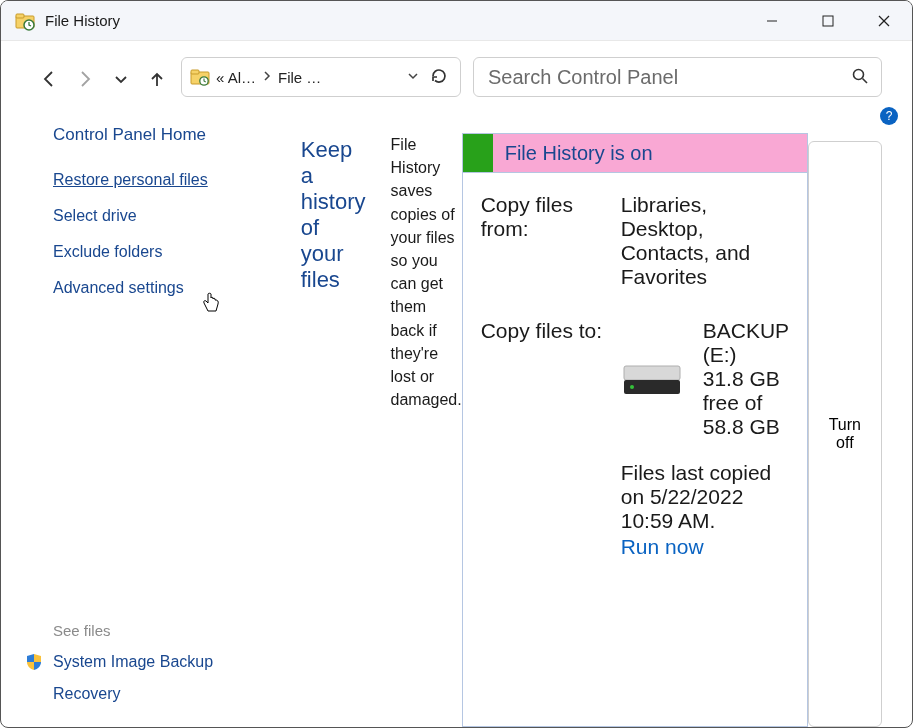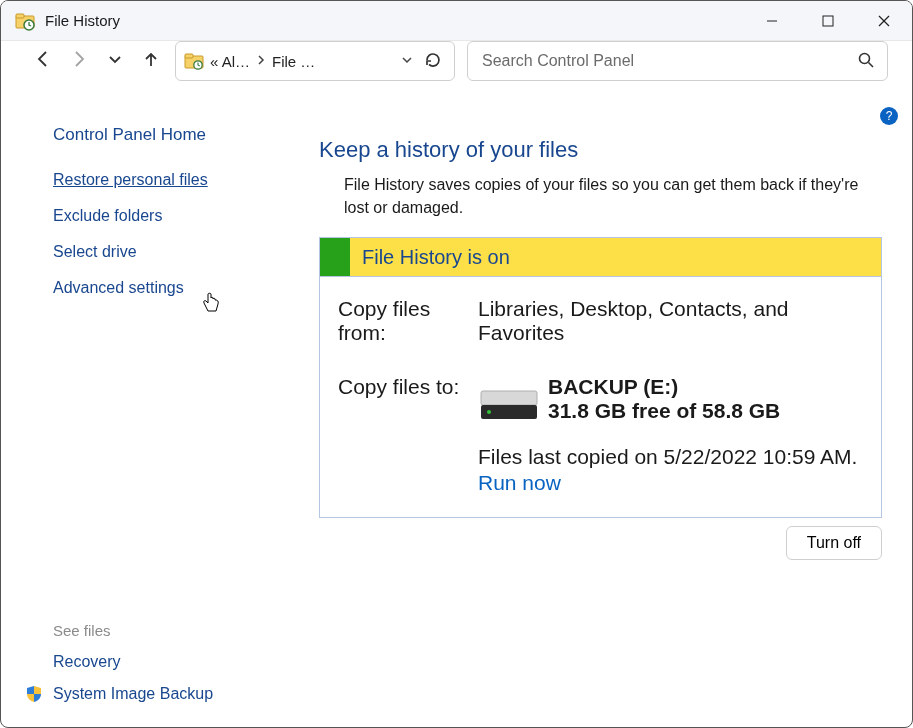--- a/index.html
+++ b/index.html
@@ -32,23 +32,23 @@
   .titlebar .title-text { font-size: 15px; }
   .win-controls { margin-left: auto; display: flex; }
   .win-controls div {
     width: 56px; height: 40px; display: flex;
     align-items: center; justify-content: center;
     font-size: 14px;
   }
   
   .navrow {
     display: flex;
-    align-items: flex-start;
+    align-items: flex-end;
     height: 56px;
-    padding: 0 24px;
+    padding: 0 30px;
     gap: 0;
   }
   .nav-btn {
     width: 36px; height: 36px;
     display: flex; align-items: center; justify-content: center;
     color: #3c3c3c;
   }
   .addr-box {
     flex: 0 0 280px;
     height: 40px;
@@ -69,21 +69,21 @@
     height: 40px;
     border: 1px solid #cfcfcf;
     border-radius: 6px;
     display: flex;
     align-items: center;
     padding: 0 12px;
     margin-left: 12px;
   }
   .search-input {
     flex: 1; border: none; outline: none;
-    font-size: 16px; background: transparent;
+    font-size: 20px; background: transparent;
     color: #0c4a6e;
   }
   .search-input::placeholder { color: #6b6b6b; }
   
   .content {
     display: flex;
     padding: 18px 16px 0 16px;
     height: calc(100% - 40px - 56px);
     position: relative;
   }
@@ -132,61 +132,60 @@
     margin-left: -28px;
     padding-left: 0;
   }
   .shield-icon { width: 18px; height: 18px; margin-right: 10px; }
   .footer-link.indent { margin-left: 0; }
 
   .main {
     flex: 1;
     padding: 18px 14px 0 22px;
     display: flex;
-    flex-direction: column;
   }
   .main h1 {
     color: #19478f;
     font-size: 22px;
     font-weight: 400;
     margin: 4px 0 10px 0;
   }
   .main .desc {
     font-size: 16px;
     line-height: 1.45;
     margin-bottom: 18px;
     margin-left: 25px;
   }
   .status-box {
     border: 1px solid #b5c6e2;
   }
   .status-header {
     display: flex;
     align-items: center;
     border-bottom: 1px solid #b5c6e2;
-    background: #fde047;
+    background: #f9a8d4;
   }
   .status-swatch {
     width: 30px; height: 38px;
     background: #28a11a;
   }
   .status-title {
     color: #19478f;
     font-size: 20px;
     padding-left: 12px;
   }
   .status-body {
     padding: 20px 18px 22px 18px;
     font-size: 21px;
   }
   .row { display: flex; margin-bottom: 30px; }
   .row:last-child { margin-bottom: 0; }
   .row .label { width: 140px; }
   .row .value { flex: 1; }
-  .drive-row { display: flex; gap: 8px; align-items: flex-end; font-weight: bold; }
+  .drive-row { display: flex; gap: 20px; align-items: center; }
   .drive-icon { width: 62px; height: 36px; margin-top: 2px; }
   .last-copy { margin-top: 22px; }
   .run-now { color: #0a63c2; cursor: pointer; display: inline-block; margin-top: 2px; }
   .turn-off-row {
     display: flex; justify-content: flex-end;
     margin-top: 8px;
   }
   .turn-off-btn {
     border: 1px solid #cfcfcf;
     border-radius: 6px;
@@ -305,41 +304,41 @@
     <div class="home">Control Panel Home</div>
 
     <div style="position:relative">
       <div class="link active">Restore personal files</div>
       <span class="cursor-hand">
         <svg width="22" height="24" viewBox="0 0 22 24">
           <path d="M8 3 v9 l-2 -2 c-1 -1 -3 0 -2 2 l4 8 h8 l2 -7 c1 -3 -1 -4 -2 -4 h-1 v-1 c0 -1 -2 -1 -2 0 v-1 c0 -1 -2 -1 -2 0 v-4 c0 -1 -3 -1 -3 0 z" fill="#fff" stroke="#000" stroke-width="1"></path>
         </svg>
       </span>
     </div>
+    <div class="link">Select drive</div>
     <div class="link">Exclude folders</div>
-    <div class="link">Select drive</div>
     <div class="link">Advanced settings</div>
 
     <div class="spacer"></div>
 
     <div class="see-also">See files</div>
-    <div class="footer-link indent">
-      <span>Recovery</span>
-    </div>
     <div class="footer-link">
       <span class="shield-icon">
         <svg viewBox="0 0 18 18" width="18" height="18">
           <path d="M9 1 L16 3 V9 c0 4 -3 7 -7 8 c-4 -1 -7 -4 -7 -8 V3 z" fill="#fff"></path>
           <path d="M9 1 L16 3 V9 H9 z" fill="#f9c23c"></path>
           <path d="M9 1 L2 3 V9 H9 z" fill="#2e7dd7"></path>
           <path d="M9 9 H16 c0 4 -3 7 -7 8 z" fill="#2e7dd7"></path>
           <path d="M9 9 H2 c0 4 3 7 7 8 z" fill="#f9c23c"></path>
         </svg>
       </span>
       <span>System Image Backup</span>
+    </div>
+    <div class="footer-link indent">
+      <span>Recovery</span>
     </div>
   </div>
 
   <div class="main">
     <h1>Keep a history of your files</h1>
     <div class="desc">File History saves copies of your files so you can get them back if they're lost or damaged.</div>
 
     <div class="status-box">
       <div class="status-header">
         <div class="status-swatch"></div>

